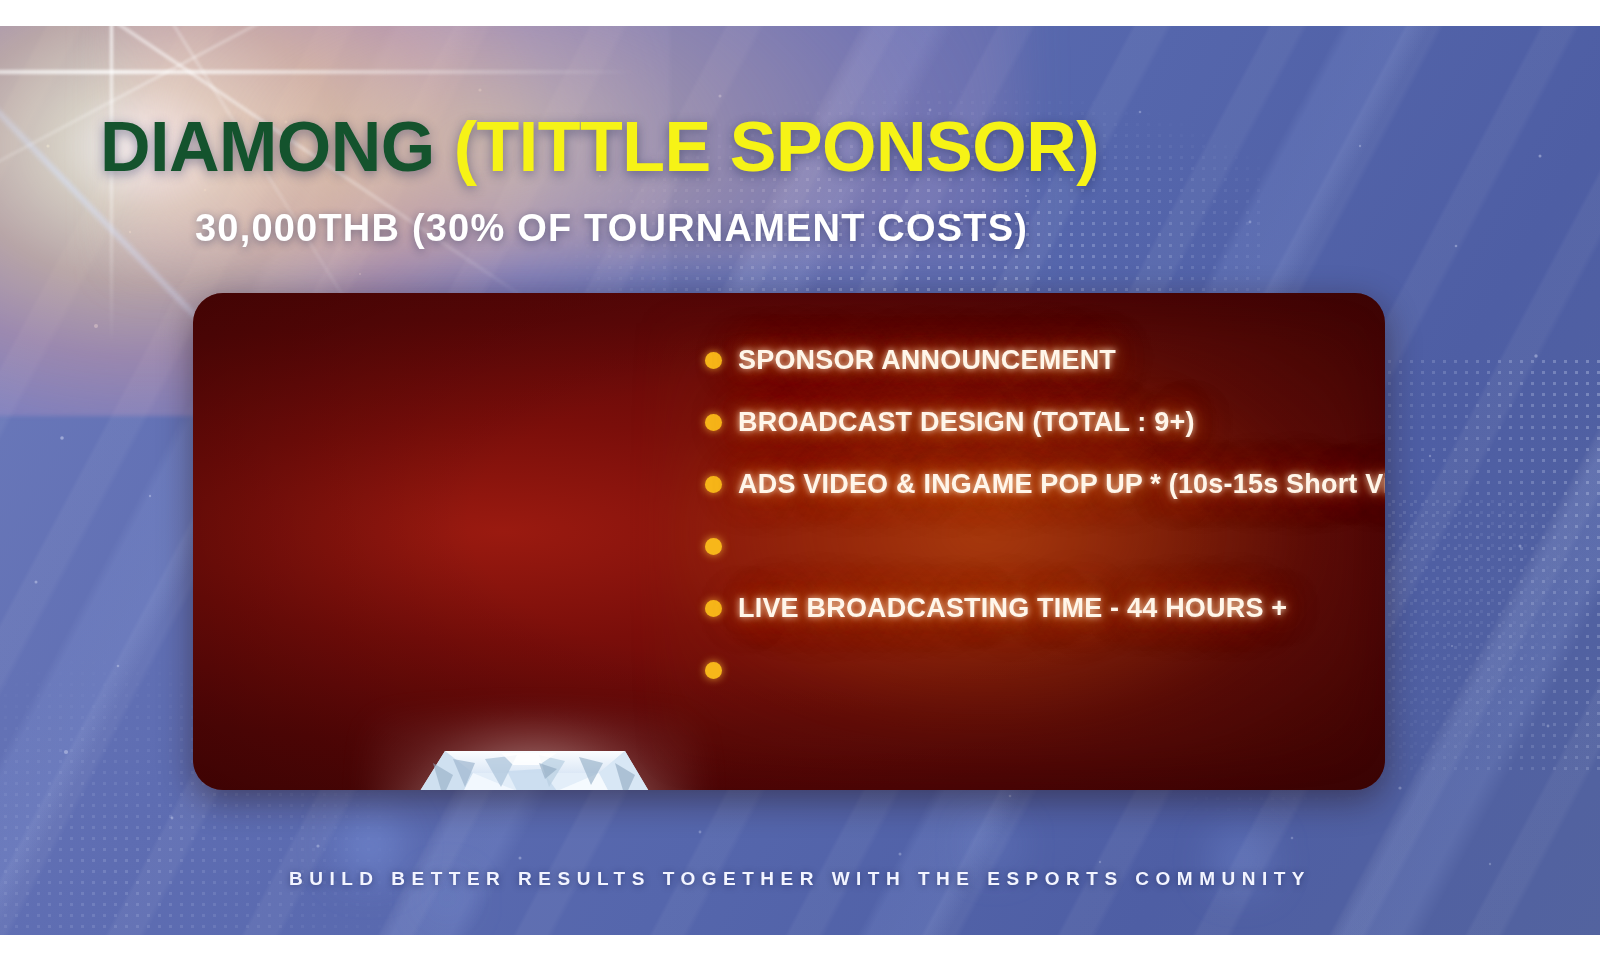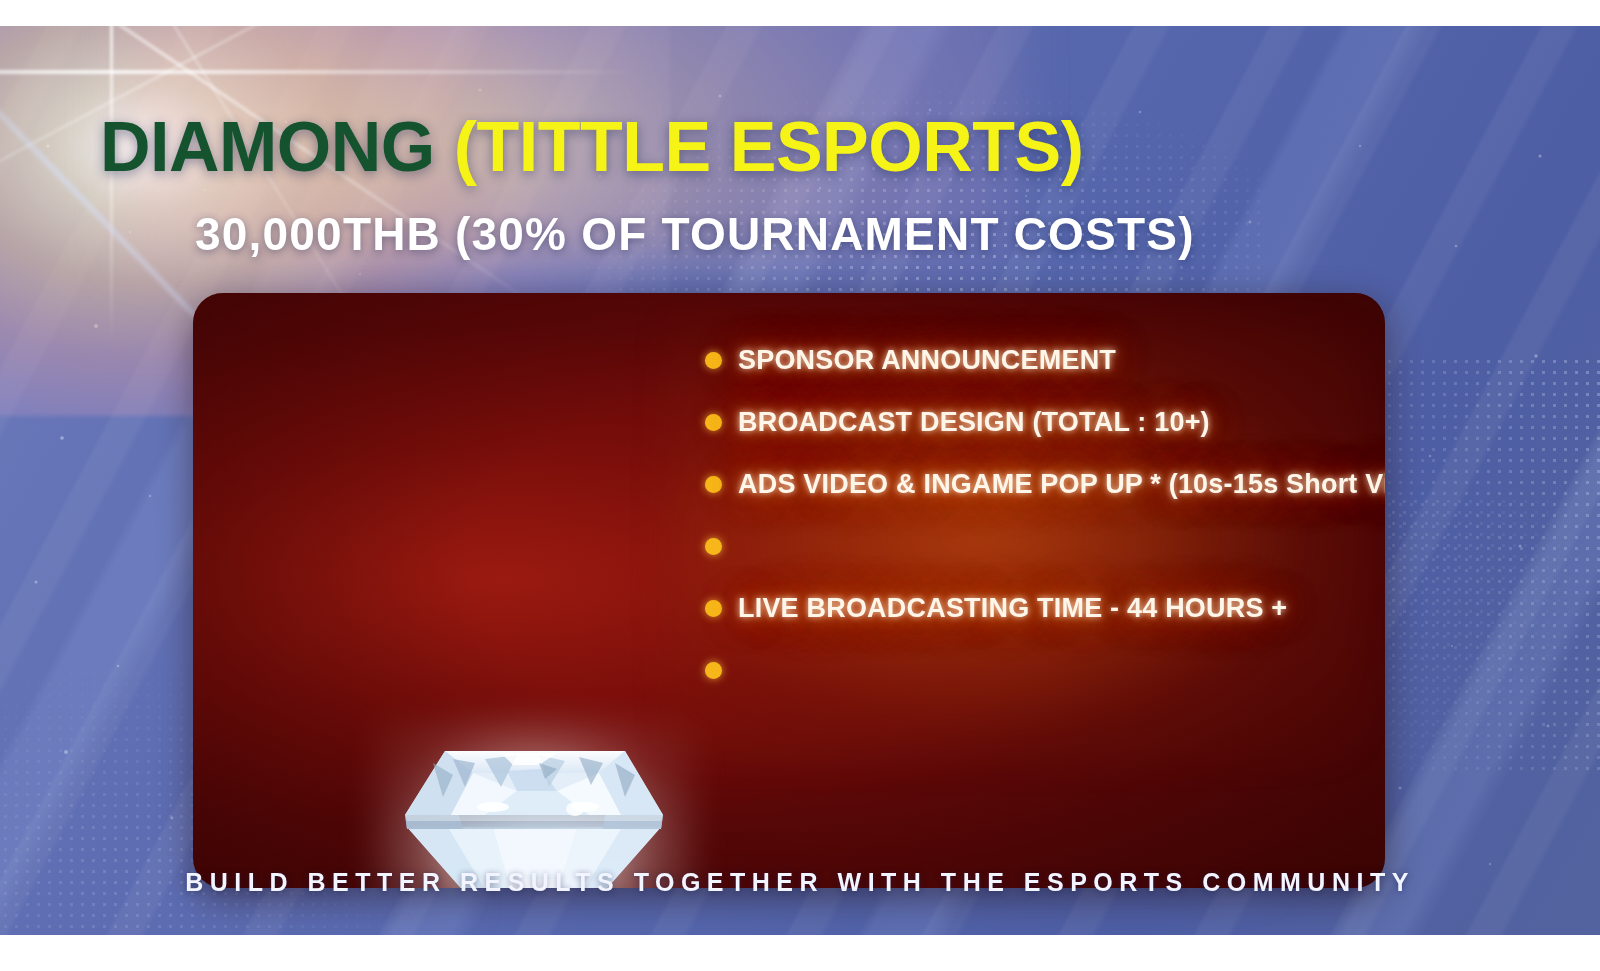--- a/index.html
+++ b/index.html
@@ -124,28 +124,28 @@
   #title{
     position:absolute; left:100px; top:112px;
     font-size:70px; font-weight:700; line-height:1;
     letter-spacing:-0.5px; white-space:nowrap;
     text-shadow:0 3px 12px rgba(20,30,80,.45);
   }
   #title .w-white{ color:#14532d; }
   #title .w-yellow{ color:#F6F316; }
   #subtitle{
     position:absolute; left:195px; top:207px;
-    font-size:46px; font-weight:700; color:#FFFFFF;
+    font-size:38px; font-weight:700; color:#FFFFFF;
     letter-spacing:1.2px; white-space:nowrap;
     text-shadow:0 2px 9px rgba(20,30,80,.45);
   }
 
   
   #card{
-    position:absolute; left:193px; top:293px; width:1192px; height:595px;
+    position:absolute; left:193px; top:293px; width:1192px; height:497px;
     border-radius:30px; z-index:25; overflow:hidden;
     background:
       radial-gradient(ellipse at 26% 48%, #9A1A10 0%, #7A0E0A 30%, #600808 58%, #4E0606 100%);
     box-shadow:0 10px 34px rgba(30,10,10,.45);
   }
   #card .card-vignette{
     position:absolute; inset:0;
     background:radial-gradient(ellipse at 50% 46%, rgba(0,0,0,0) 38%, rgba(40,0,0,.55) 100%);
   }
   
@@ -194,21 +194,21 @@
     text-shadow:
       0 0 6px rgba(255,235,210,.85),
       0 0 16px rgba(255,150,60,.75),
       0 0 34px rgba(230,96,16,.55),
       0 0 58px rgba(190,60,8,.40);
   }
 
   
   #footer{
     position:absolute; left:0; top:868px; width:1600px; text-align:center; z-index:30;
-    font-size:25px; font-weight:700; color:#F2F4FF;
+    font-size:19px; font-weight:700; color:#F2F4FF;
     letter-spacing:6.5px;
     text-shadow:0 1px 6px rgba(20,30,80,.5);
   }
 </style>
 </head>
 <body>
 
 <div id="slide">
 
   <div id="bg">
@@ -278,21 +278,21 @@
 
     <div class="blob b1"></div>
     <div class="blob b2"></div>
     <div class="blob b3"></div>
     <div class="blob b4"></div>
   </div>
 
   <div id="headings">
     <div id="title">
       <span class="w-white">DIAMONG</span>
-      <span class="w-yellow">(TITTLE ESPORTS)</span>
+      <span class="w-yellow">(TITTLE SPONSOR)</span>
     </div>
     <div id="subtitle">30,000THB (30% OF TOURNAMENT COSTS)</div>
   </div>
 
   <div id="card">
     <div class="card-vignette"></div>
     <div class="text-haze"></div>
 
     <div id="diamond-wrap">
       <div id="diamond-glow"></div>
@@ -362,21 +362,21 @@
       </svg>
     </div>
 
     <ul id="benefits">
       <li class="benefit">
         <span class="bullet-dot"></span>
         <span class="benefit-label">SPONSOR ANNOUNCEMENT</span>
       </li>
       <li class="benefit">
         <span class="bullet-dot"></span>
-        <span class="benefit-label">BROADCAST DESIGN (TOTAL : 10+)</span>
+        <span class="benefit-label">BROADCAST DESIGN (TOTAL : 9+)</span>
       </li>
       <li class="benefit">
         <span class="bullet-dot"></span>
         <span class="benefit-label">ADS VIDEO &amp; INGAME POP UP * (10s-15s Short Video)</span>
       </li>
       <li class="benefit">
         <span class="bullet-dot"></span>
       </li>
       <li class="benefit">
         <span class="bullet-dot"></span>

